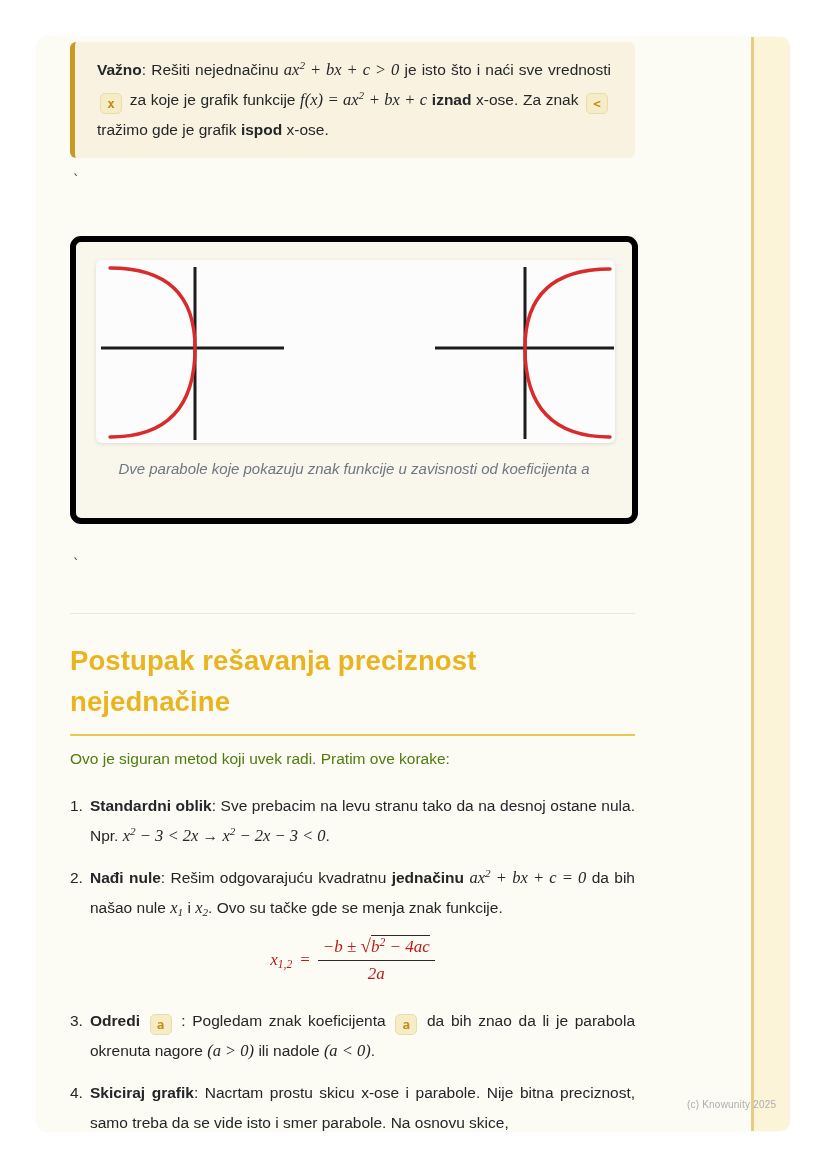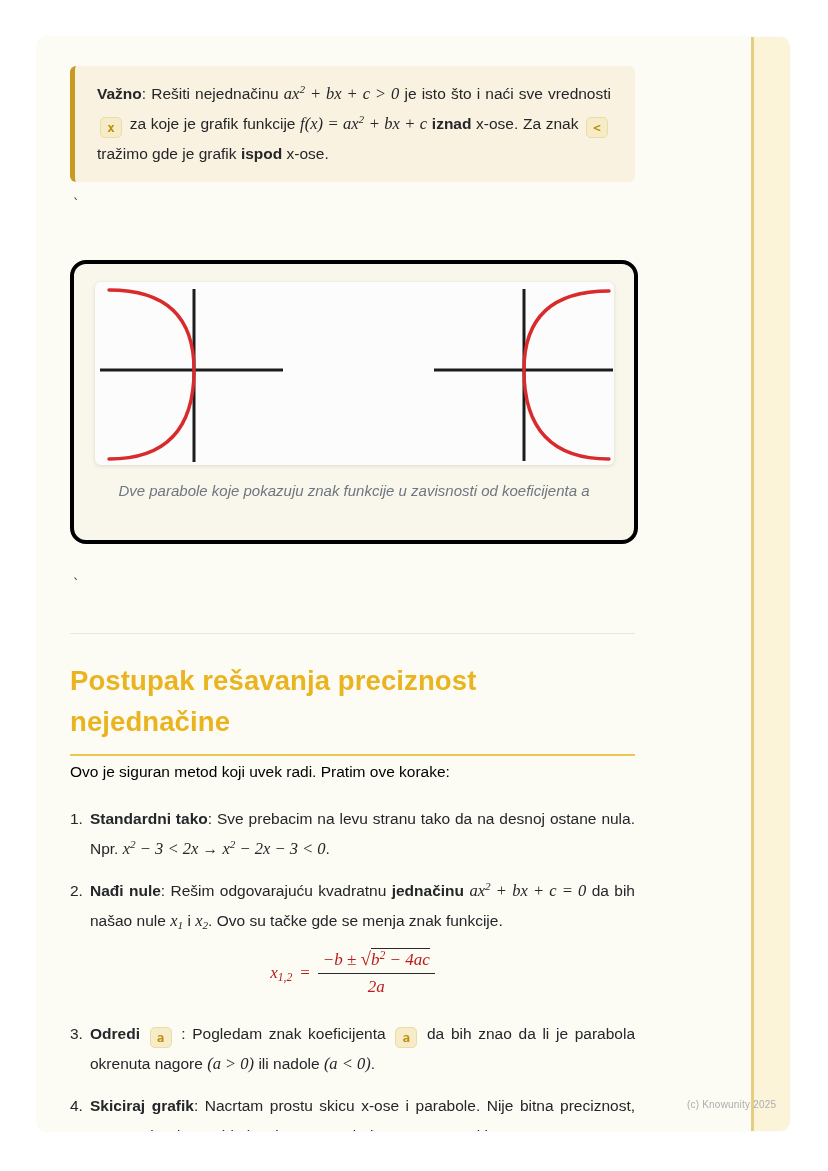--- a/index.html
+++ b/index.html
@@ -16,21 +16,21 @@
     background:var(--stripe-bg,#FBF4D8); border-left:3px solid var(--stripe-line,#E5CE7F);
     z-index:1;
   }
   .content { position:relative; padding:5px 0 0 33px; width:598px; z-index:2; }
 
   
   .callout {
     background:var(--callout-bg,#F9F2E0);
     border-left:5px solid var(--accent-dark,#C89A21);
     border-radius:6px;
-    width:565px; padding:13px 24px 13px 22px;margin-top:24px;
+    width:565px; padding:13px 24px 13px 22px;
   }
   .callout-text { font-size:15.5px; line-height:30px; color:#24262A; text-align:justify; }
 
   .rt-b { font-weight:700; }
   .rt-math { font-family:"Liberation Serif", serif; font-style:italic; font-size:16.5px; }
   .rt-math sup, .formula sup { font-size:0.68em; line-height:0; vertical-align:0.5em; font-style:italic; }
   .rt-math sub, .formula sub { font-size:0.68em; line-height:0; vertical-align:-0.25em; font-style:italic; }
   .rt-badge {
     display:inline-block; min-width:22px; height:21px; line-height:19px; text-align:center;
     background:var(--badge-bg,#F6ECC8); border:1px solid var(--badge-border,#EADCA6);
@@ -38,42 +38,42 @@
     font-family:"DejaVu Sans Mono", monospace; font-size:12.5px; font-weight:bold;
     padding:0 3px; vertical-align:-3px; margin:0 3px;
   }
 
   .stray { margin:14px 0 0 2px; height:24px; font-family:"DejaVu Sans Mono", monospace; font-size:14px; color:#3f4145; }
   .stray2 { margin-top:32px; }
 
   
   .figure-card {
     margin-top:40px; width:568px;
-    background:#F9F7EC; border:4px solid #000000; border-radius:16px;
+    background:#F9F7EC; border:6px solid #000000; border-radius:11px;
     padding:18px 20px 38px 20px;
   }
   .figure-panel {
     width:519px; height:183px; background:#FCFCFD; border-radius:6px;
     box-shadow:0 1px 4px rgba(0,0,0,0.12); margin:0 auto;
   }
   .figure-card figcaption {
     margin-top:15px; text-align:center; font-style:italic;
     font-size:15px; color:#6E7680; line-height:22px;
   }
 
   .divider { margin-top:33px; width:565px; border:none; border-top:1px solid #E9E8E0; }
 
   .heading {
     margin-top:26px; max-width:540px;
     color:var(--accent,#E9B41F); font-size:27.5px; font-weight:700; line-height:41px;
     letter-spacing:0.1px;
   }
   .heading-rule { margin-top:12px; width:565px; height:2px; background:var(--accent-light,#EDC750); }
 
-  .intro { margin-top:4px; font-size:15.5px; color:#000000; line-height:24px; }
+  .intro { margin-top:11px; font-size:15.5px; color:#4d7c0f; line-height:24px; }
 
   .steps { margin-top:20px; width:565px; }
   .step { display:flex; margin-bottom:12px; }
   .step-no { flex:0 0 20px; font-size:15.5px; line-height:30px; color:#24262A; }
   .step-text { flex:1; font-size:15.5px; line-height:30px; color:#24262A; text-align:justify; }
 
   
   .formula {
     display:flex; justify-content:center; align-items:center;
     margin:8px 0 22px 0; width:565px;
@@ -127,21 +127,21 @@
 
     <h1 class="heading">Postupak rešavanja preciznost nejednačine</h1>
     <div class="heading-rule"></div>
 
     <p class="intro">Ovo je siguran metod koji uvek radi. Pratim ove korake:</p>
 
     <div class="steps">
 
       <div class="step">
         <span class="step-no">1.</span>
-        <span class="step-text"><span class="rt-b">Standardni tako</span><span class="rt-t">: Sve prebacim na levu stranu tako da na desnoj ostane nula. Npr. </span><span class="rt-math">x<sup>2</sup> − 3 &lt; 2x</span><span class="rt-t"> → </span><span class="rt-math">x<sup>2</sup> − 2x − 3 &lt; 0</span><span class="rt-t">.</span></span>
+        <span class="step-text"><span class="rt-b">Standardni oblik</span><span class="rt-t">: Sve prebacim na levu stranu tako da na desnoj ostane nula. Npr. </span><span class="rt-math">x<sup>2</sup> − 3 &lt; 2x</span><span class="rt-t"> → </span><span class="rt-math">x<sup>2</sup> − 2x − 3 &lt; 0</span><span class="rt-t">.</span></span>
       </div>
 
       <div class="step">
         <span class="step-no">2.</span>
         <span class="step-text"><span class="rt-b">Nađi nule</span><span class="rt-t">: Rešim odgovarajuću kvadratnu </span><span class="rt-b">jednačinu</span><span class="rt-t"> </span><span class="rt-math">ax<sup>2</sup> + bx + c = 0</span><span class="rt-t"> da bih našao nule </span><span class="rt-math">x<sub>1</sub></span><span class="rt-t"> i </span><span class="rt-math">x<sub>2</sub></span><span class="rt-t">. Ovo su tačke gde se menja znak funkcije.</span></span>
       </div>
 
       <div class="formula">
         <span class="f-lhs">x<sub>1,2</sub></span>
         <span class="f-eq">=</span>

